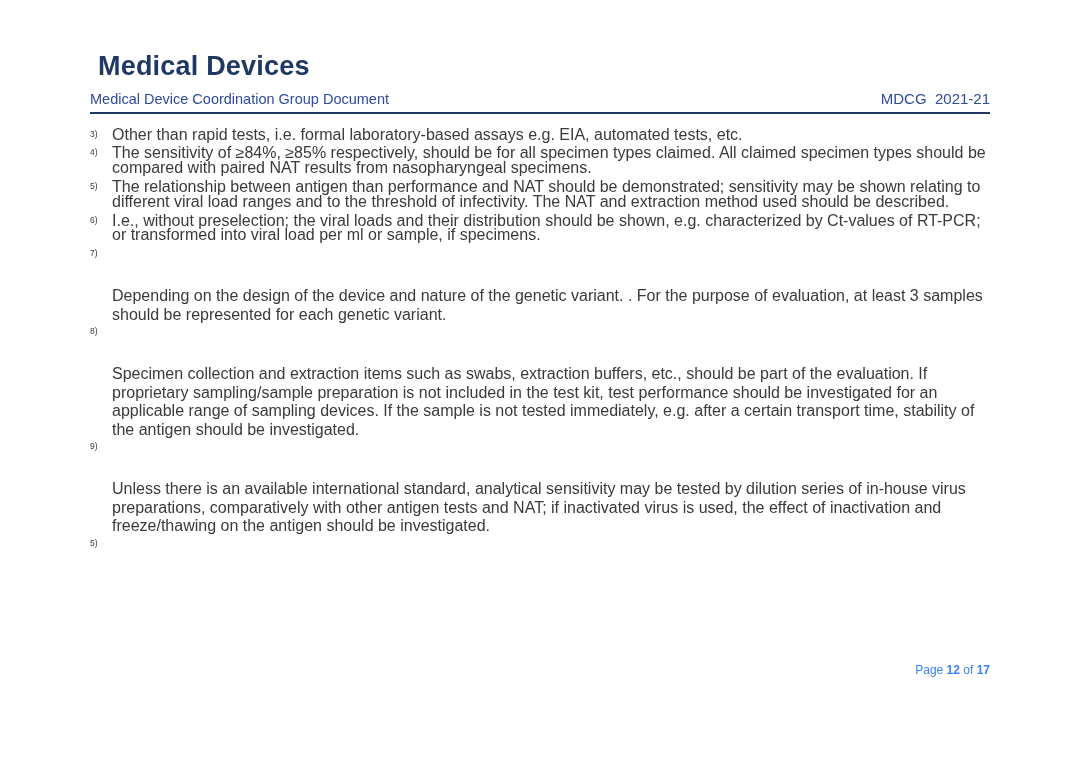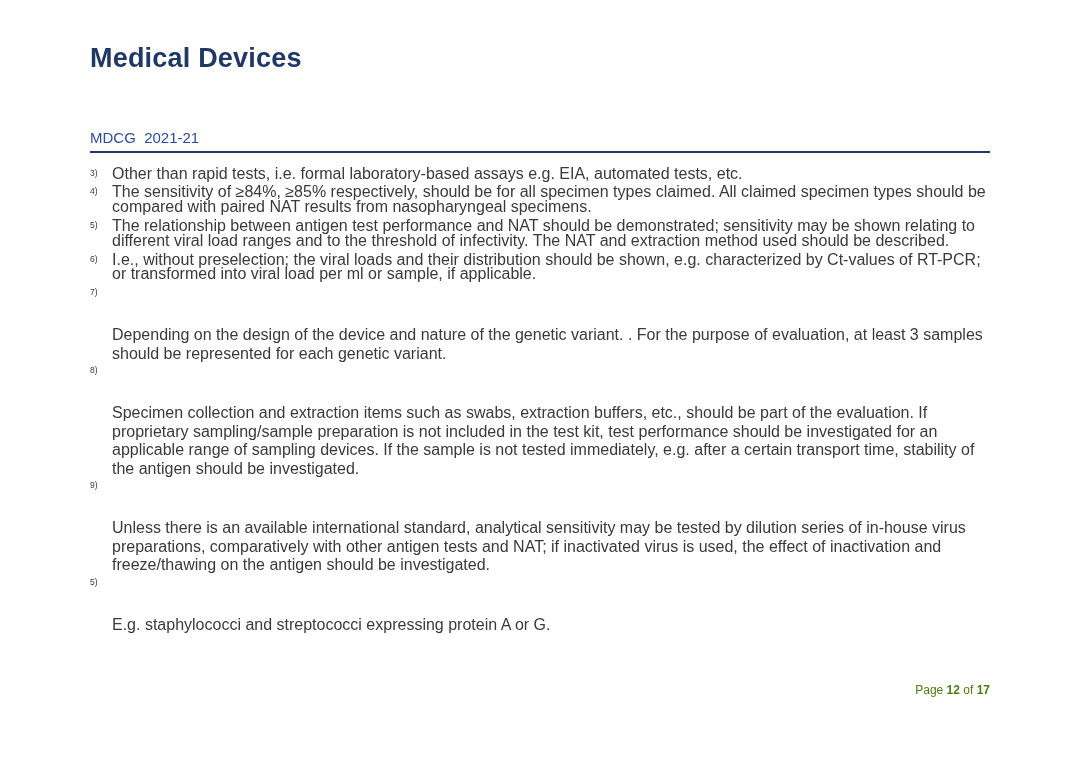--- a/index.html
+++ b/index.html
@@ -9,21 +9,21 @@
     background: #ffffff;
     font-family: "Liberation Sans", sans-serif;
     overflow: hidden;
   }
   .page {
     position: absolute;
     inset: 0;
     padding: 44px 90px 0 90px;
   }
   .doc-title {
-    margin: 0;
+    margin: 8px;
     color: var(--title-color, #1f3864);
     font-size: 27px;
     font-weight: bold;
     letter-spacing: 0.2px;
     line-height: 1.1;
   }
   .header-row {
     display: flex;
     justify-content: space-between;
     align-items: baseline;
@@ -31,21 +31,20 @@
     padding-bottom: 5px;
   }
   .doc-subtitle {
     color: var(--subtitle-color, #2e4b9c);
     font-size: 14.5px;
   }
   .doc-ref {
     color: var(--subtitle-color, #2e4b9c);
     font-size: 15px;
     white-space: pre;
-    margin-top: 48px;
   }
   .header-divider {
     height: 0;
     border-bottom: 2px solid var(--rule-color, #1f3864);
   }
   .footnotes {
     margin-top: 14px;
   }
   .footnote {
     display: flex;
@@ -61,72 +60,72 @@
   }
   .fn-text {
     font-size: 16px;
   }
   .footnote.tight .fn-text { line-height: 14.8px; }
   .footnote.loose .fn-text { line-height: 18.5px; margin-top: 40px; }
   .footnote.tight { margin-bottom: 4px; }
   .footnote.loose { margin-bottom: 1px; }
   .page-footer {
     position: absolute;
-    top: 683px;
+    top: 663px;
     right: 90px;
     font-size: 12px;
-    color: #4d7c0f;
+    color: #3b82f6;
   }
   .page-footer .bold { font-weight: bold; }
 </style>
 </head>
 <body>
 
 <div class="page">
 
   <h1 class="doc-title">Medical Devices</h1>
 
   <div class="header-row">
+    <span class="doc-subtitle">Medical Device Coordination Group Document</span>
     <span class="doc-ref">MDCG  2021-21</span>
   </div>
 
   <div class="header-divider"></div>
 
   <div class="footnotes" id="footnotes-container">
       <div class="footnote tight">
     <span class="fn-marker">3)</span>
     <span class="fn-text">Other than rapid tests, i.e. formal laboratory-based assays e.g. EIA, automated tests, etc.</span>
   </div>
       <div class="footnote tight">
     <span class="fn-marker">4)</span>
     <span class="fn-text">The sensitivity of ≥84%, ≥85% respectively, should be for all specimen types claimed. All claimed specimen types should be compared with paired NAT results from nasopharyngeal specimens.</span>
   </div>
       <div class="footnote tight">
     <span class="fn-marker">5)</span>
-    <span class="fn-text">The relationship between antigen test performance and NAT should be demonstrated; sensitivity may be shown relating to different viral load ranges and to the threshold of infectivity. The NAT and extraction method used should be described.</span>
+    <span class="fn-text">The relationship between antigen than performance and NAT should be demonstrated; sensitivity may be shown relating to different viral load ranges and to the threshold of infectivity. The NAT and extraction method used should be described.</span>
   </div>
       <div class="footnote tight">
     <span class="fn-marker">6)</span>
-    <span class="fn-text">I.e., without preselection; the viral loads and their distribution should be shown, e.g. characterized by Ct-values of RT-PCR; or transformed into viral load per ml or sample, if applicable.</span>
+    <span class="fn-text">I.e., without preselection; the viral loads and their distribution should be shown, e.g. characterized by Ct-values of RT-PCR; or transformed into viral load per ml or sample, if specimens.</span>
   </div>
       <div class="footnote loose">
     <span class="fn-marker">7)</span>
     <span class="fn-text">Depending on the design of the device and nature of the genetic variant. . For the purpose of evaluation, at least 3 samples should be represented for each genetic variant.</span>
   </div>
       <div class="footnote loose">
     <span class="fn-marker">8)</span>
     <span class="fn-text">Specimen collection and extraction items such as swabs, extraction buffers, etc., should be part of the evaluation. If proprietary sampling/sample preparation is not included in the test kit, test performance should be investigated for an applicable range of sampling devices. If the sample is not tested immediately, e.g. after a certain transport time, stability of the antigen should be investigated.</span>
   </div>
       <div class="footnote loose">
     <span class="fn-marker">9)</span>
     <span class="fn-text">Unless there is an available international standard, analytical sensitivity may be tested by dilution series of in-house virus preparations, comparatively with other antigen tests and NAT; if inactivated virus is used, the effect of inactivation and freeze/thawing on the antigen should be investigated.</span>
   </div>
       <div class="footnote loose">
     <span class="fn-marker">5)</span>
-    <span class="fn-text">E.g. staphylococci and streptococci expressing protein A or G.</span>
   </div>
     </div>
 
   <div class="page-footer">
     <span>Page</span>
     <span class="bold">12</span>
     <span>of</span>
     <span class="bold">17</span>
   </div>
 

